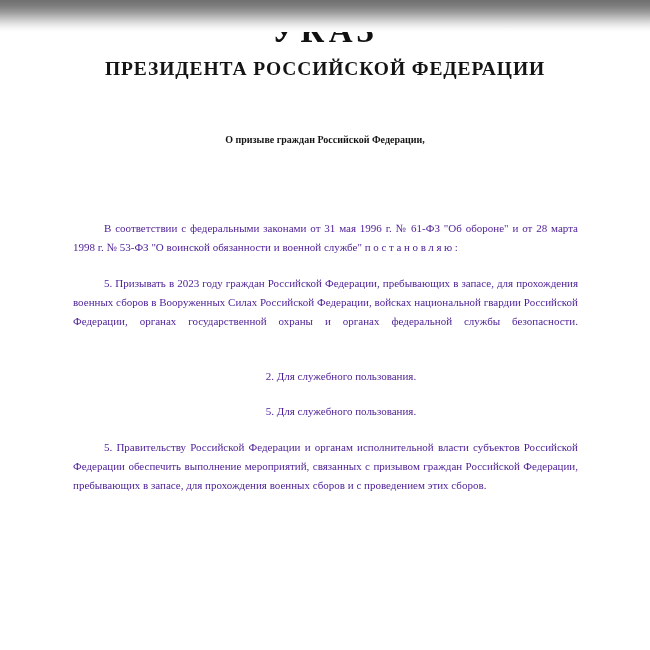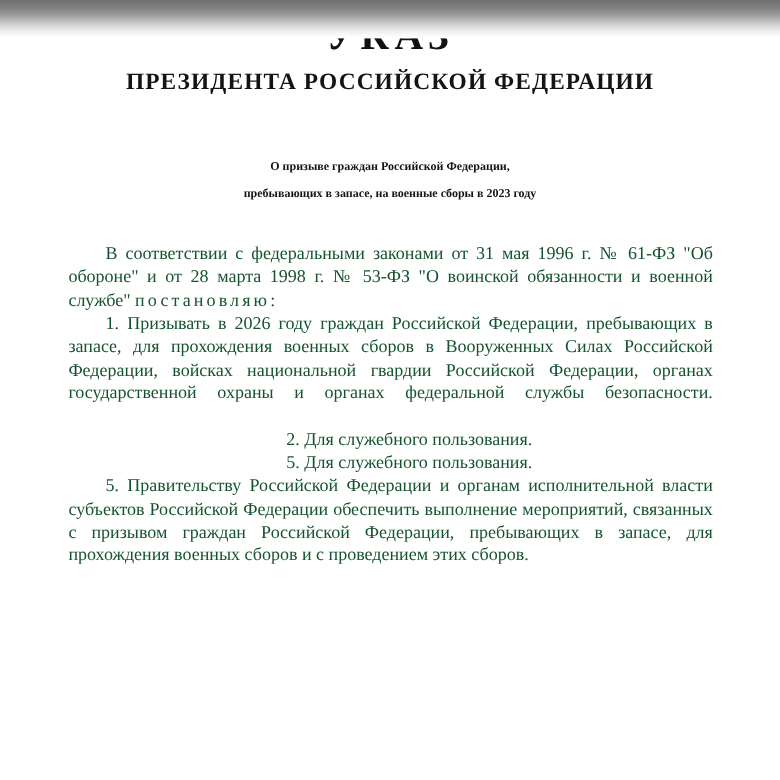--- a/index.html
+++ b/index.html
@@ -86,24 +86,24 @@
   .body-block {
     position: absolute;
     top: 203px;
     left: 57px;
     width: 537px;
   }
 
   .para {
     text-align: justify;
     text-justify: inter-word;
-    font-size: 15px;
+    font-size: 11px;
     line-height: 19.35px;
-    margin: 0;
-    color: #14532d;
+    margin: 16px;
+    color: #4c1d95;
     hyphens: none;
   }
   .para.indented {
     text-indent: 31px;
   }
   
   .para.stretch-last::after {
     content: "";
     display: inline-block;
     width: 100%;
@@ -121,28 +121,27 @@
 <body>
 
 <div class="page">
 
   <div class="doc-title">УКАЗ</div>
 
   <div class="doc-authority">ПРЕЗИДЕНТА РОССИЙСКОЙ ФЕДЕРАЦИИ</div>
 
   <div class="doc-subject">
     <span>О призыве граждан Российской Федерации,</span><br>
-    <span>пребывающих в запасе, на военные сборы в 2023 году</span>
   </div>
 
   <div class="body-block">
 
     <p class="para indented"><span>В соответствии с федеральными законами от 31 мая 1996 г. № 61-ФЗ "Об обороне" и от 28 марта 1998 г. № 53-ФЗ "О воинской обязанности и военной службе" </span><span class="spaced-out">постановляю:</span></p>
 
-    <p class="para indented stretch-last">1. Призывать в 2026 году граждан Российской Федерации, пребывающих в запасе, для прохождения военных сборов в Вооруженных Силах Российской Федерации, войсках национальной гвардии Российской Федерации, органах государственной охраны и органах федеральной службы безопасности.</p>
+    <p class="para indented stretch-last">5. Призывать в 2023 году граждан Российской Федерации, пребывающих в запасе, для прохождения военных сборов в Вооруженных Силах Российской Федерации, войсках национальной гвардии Российской Федерации, органах государственной охраны и органах федеральной службы безопасности.</p>
 
     <p class="para short">2. Для служебного пользования.</p>
 
     <p class="para short">5. Для служебного пользования.</p>
 
     <p class="para indented">5. Правительству Российской Федерации и органам исполнительной власти субъектов Российской Федерации обеспечить выполнение мероприятий, связанных с призывом граждан Российской Федерации, пребывающих в запасе, для прохождения военных сборов и с проведением этих сборов.</p>
 
   </div>
 </div>
 

